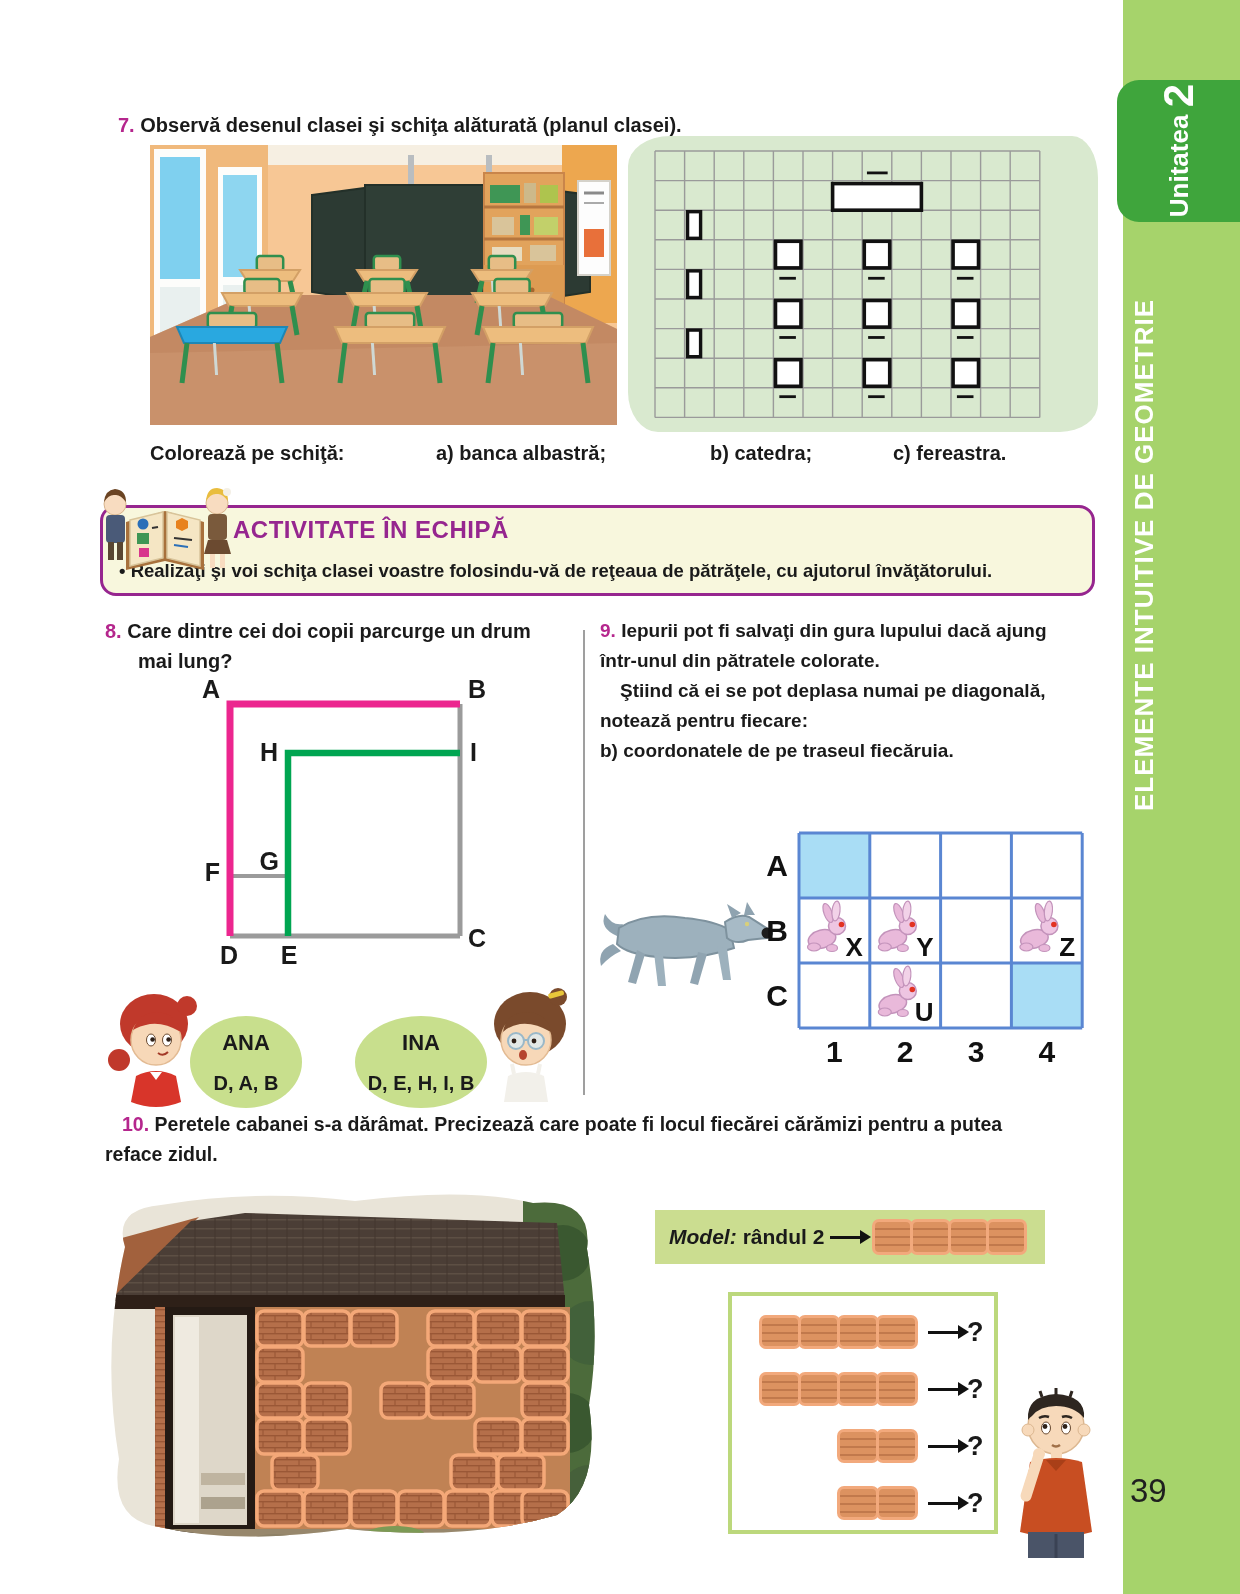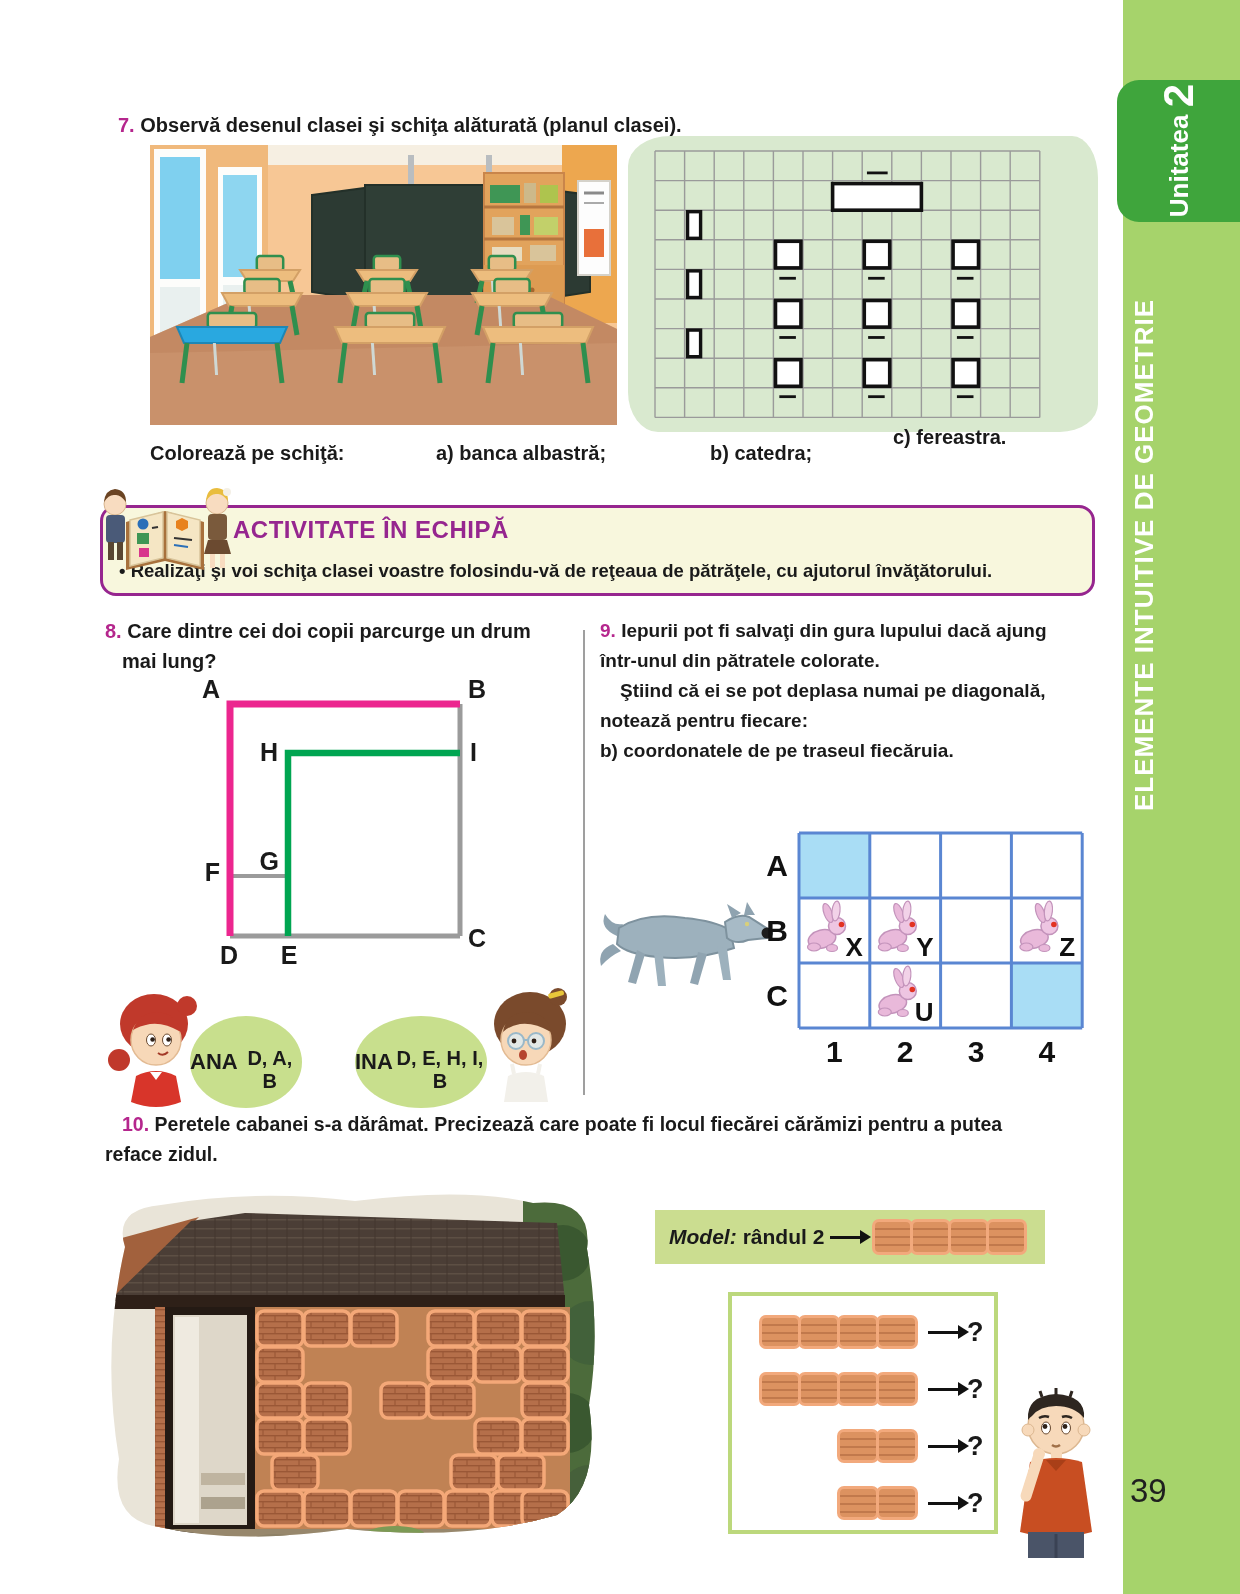--- a/index.html
+++ b/index.html
@@ -19,21 +19,21 @@
 .strand{left:1129px;top:240px;height:630px;width:38px;font-size:26px;letter-spacing:1px;text-align:center}
 .pagenum{left:1130px;top:1472px;font-size:33px;font-weight:normal;color:#1f1f1f}
 
 .plan-wrap{left:628px;top:136px;width:470px;height:296px;background:#d9e9cf;border-radius:42px 26px 38px 30px/30px 42px 28px 40px}
 #plan-grid{position:absolute;left:25px;top:13px}
 
 .activity{left:100px;top:505px;width:995px;height:91px;background:#f8f7dd;border:3px solid #96268f;border-radius:16px}
 .activity h2{position:absolute;left:130px;top:8px;font-size:24px;color:#96268f;letter-spacing:.5px;white-space:nowrap}
 .activity .line{position:absolute;left:16px;top:52px;font-size:18.5px;font-weight:bold;white-space:nowrap}
 
-.bubble{background:#c8df8d;border-radius:50%;display:flex;align-items:center;justify-content:center;text-align:center}
+.bubble{background:#c8df8d;border-radius:50%;display:flex;flex-direction:column;align-items:center;justify-content:center;text-align:center}
 .bubble .nm{font-size:22px;font-weight:bold}
 .bubble .rt{font-size:20px;font-weight:bold;margin-top:16px}
 
 .vdiv{left:583px;top:630px;width:2px;height:465px;background:#9f9f9f}
 
 .arrow{display:inline-block;position:relative;width:32px;height:3px;background:#111;vertical-align:middle;flex:none}
 .arrow::after{content:"";position:absolute;right:-9px;top:-6px;border-left:11px solid #111;border-top:7px solid transparent;border-bottom:7px solid transparent}
 .brick{width:42px;height:34px;border:3px solid #f2a97c;border-radius:7px;margin-left:-3px;flex:none;
 background:repeating-linear-gradient(180deg,#dc9260 0 6px,#c1794c 6px 8px)}
 .brick:first-child{margin-left:0}
@@ -224,21 +224,21 @@
 
   <div class="abs t" style="left:150px;top:440px">Colorează pe schiţă:</div>
   <div class="abs t" style="left:436px;top:440px">
     <span>a)</span>
     <span>banca albastră;</span>
   </div>
   <div class="abs t" style="left:710px;top:440px">
     <span>b)</span>
     <span>catedra;</span>
   </div>
-  <div class="abs t" style="left:893px;top:424px">
+  <div class="abs t" style="left:893px;top:440px">
     <span>c)</span>
     <span>fereastra.</span>
   </div>
 
   <div class="abs activity">
     <h2>ACTIVITATE ÎN ECHIPĂ</h2>
     <div class="line">
       <span>•</span>
       <span>Realizaţi şi voi schiţa clasei voastre folosindu-vă de reţeaua de pătrăţele, cu ajutorul învăţătorului.</span>
     </div>
@@ -266,21 +266,21 @@
     <polygon points="84,40 90,43 90,50 84,53 78,50 78,43" fill="#e8821e"></polygon>
     <line x1="76" y1="60" x2="94" y2="62" stroke="#333" stroke-width="2"></line>
     <line x1="76" y1="67" x2="90" y2="69" stroke="#2b6fb8" stroke-width="2"></line>
     <line x1="54" y1="50" x2="60" y2="49" stroke="#333" stroke-width="2"></line>
   </svg>
 
   <div class="abs t" style="left:105px;top:618px">
     <span class="num">8.</span>
     <span>Care dintre cei doi copii parcurge un drum</span>
   </div>
-  <div class="abs t" style="left:122px;top:648px">mai lung?</div>
+  <div class="abs t" style="left:138px;top:648px">mai lung?</div>
 
   <svg class="abs" style="left:148px;top:664px" width="390" height="310" viewBox="0 0 390 310">
     <path d="M82,272 L312,272" stroke="#9b9b9b" stroke-width="5" fill="none"></path>
     <path d="M312,40 L312,272" stroke="#9b9b9b" stroke-width="5" fill="none"></path>
     <path d="M82,212 L140,212" stroke="#9b9b9b" stroke-width="4" fill="none"></path>
     <path d="M82,272 L82,40 L312,40" stroke="#ec268f" stroke-width="7" fill="none"></path>
     <path d="M140,272 L140,89 L312,89" stroke="#00a551" stroke-width="6.5" fill="none"></path>
     <text x="72" y="34" text-anchor="end" class="pt">A</text>
     <text x="320" y="34" class="pt">B</text>
     <text x="130" y="97" text-anchor="end" class="pt">H</text>

